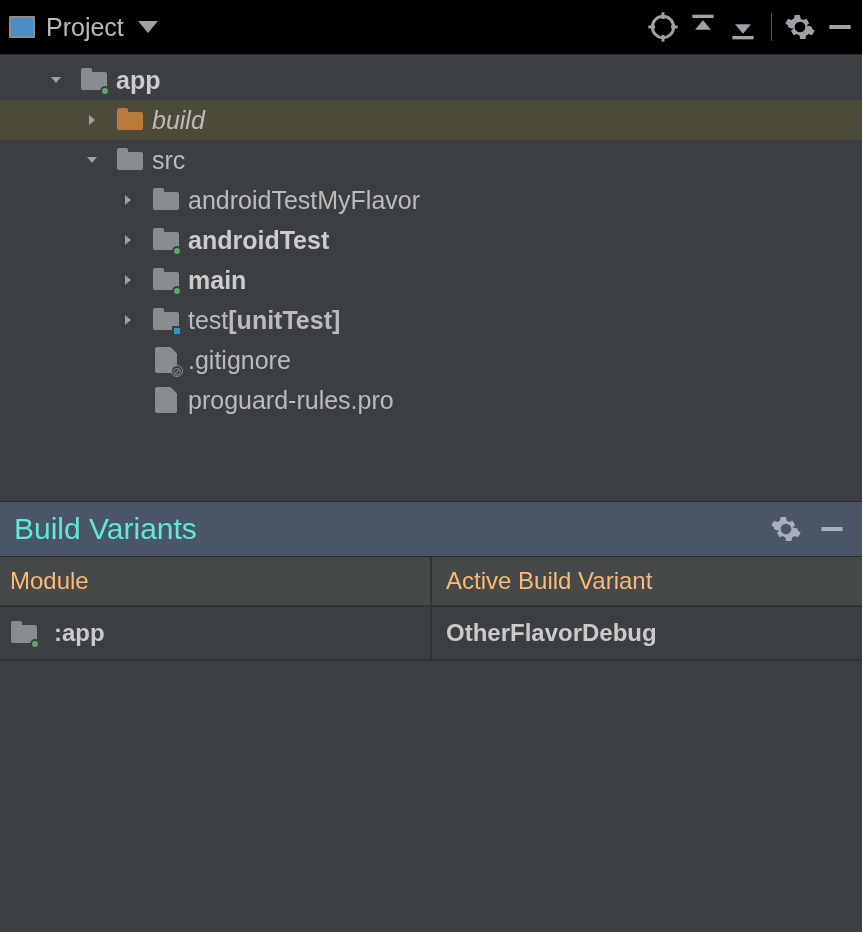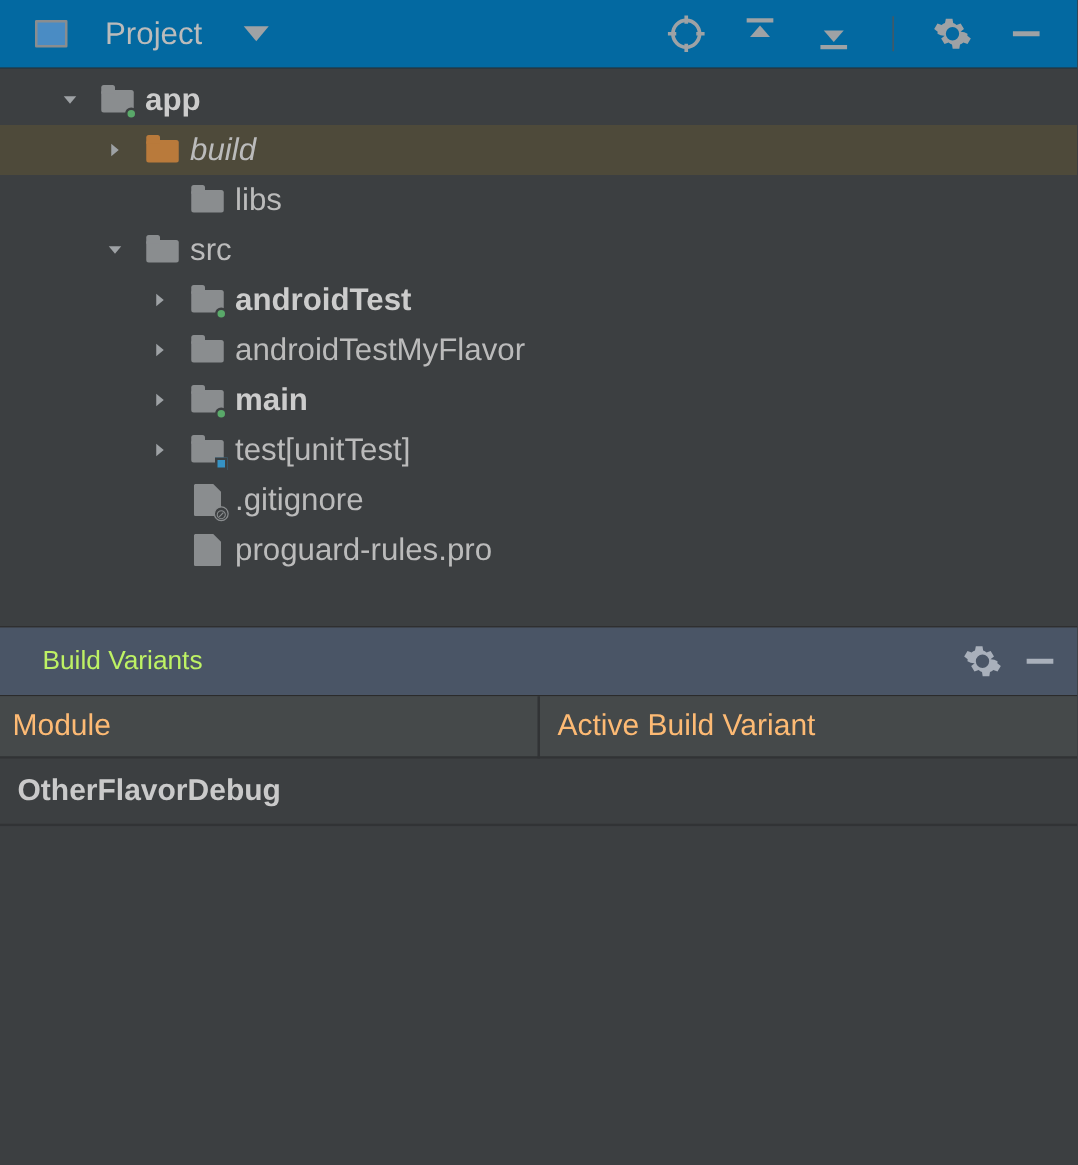--- a/index.html
+++ b/index.html
@@ -11,26 +11,26 @@
     font-size: 24px;
     color: #bbbbbb;
     overflow: hidden;
     display: flex;
     flex-direction: column;
   }
 
   
   .panel-header {
     height: 55px;
-    background: #0369a1;
+    background: #000000;
     border-bottom: 1px solid #2b2b2b;
     display: flex;
     align-items: center;
-    padding: 0 25px;
-    gap: 27px;
+    padding: 0 6px;
+    gap: 8px;
   }
   .panel-title-label { color: #bbbbbb; font-size: 25px; }
   .spacer { flex: 1; }
   .hdr-icon { display: inline-flex; align-items: center; justify-content: center; width: 32px; height: 32px; }
   .hdr-divider { width: 1px; height: 28px; background: #555; margin: 0 4px; }
 
   
   .tree {
     flex: 0 0 auto;
     height: 447px;
@@ -62,21 +62,21 @@
   
   .variants-header {
     height: 55px;
     background: #4a5566;
     display: flex;
     align-items: center;
     padding: 0 14px;
     gap: 14px;
     border-bottom: 1px solid #2b2b2b;
   }
-  .variants-title { color: #bef264; font-size: 21px; margin-left: 20px; }
+  .variants-title { color: #5eead4; font-size: 30px; }
 
   
   .variants-table {
     display: flex;
     flex-direction: column;
     background: #3c3f41;
   }
   .vt-header-row {
     display: flex;
     height: 50px;
@@ -222,29 +222,20 @@
           <path d="M5 3 L11 8 L5 13 Z" fill="#9ea2a5"></path>
         </svg>
       </span>
       <span style="width: 14px;"></span>
       <span class="icon">
         <span class="folder-shape" style="--fc:#b97a3b"></span>
       </span>
       <span class="label">build</span>
     </div>
     <div class="tree-row">
-      <span class="indent" style="width: 118px;"></span>
-      <span class="chev"></span>
-      <span style="width: 14px;"></span>
-      <span class="icon">
-        <span class="folder-shape" style="--fc:#8a8d8f"></span>
-      </span>
-      <span class="label">libs</span>
-    </div>
-    <div class="tree-row">
       <span class="indent" style="width: 82px;"></span>
       <span class="chev">
         <svg viewBox="0 0 16 16">
           <path d="M3 5 L8 11 L13 5 Z" fill="#9ea2a5"></path>
         </svg>
       </span>
       <span style="width: 14px;"></span>
       <span class="icon">
         <span class="folder-shape" style="--fc:#8a8d8f"></span>
       </span>
@@ -253,65 +244,65 @@
     <div class="tree-row">
       <span class="indent" style="width: 118px;"></span>
       <span class="chev">
         <svg viewBox="0 0 16 16">
           <path d="M5 3 L11 8 L5 13 Z" fill="#9ea2a5"></path>
         </svg>
       </span>
       <span style="width: 14px;"></span>
       <span class="icon">
         <span class="folder-shape" style="--fc:#8a8d8f"></span>
+      </span>
+      <span class="label">androidTestMyFlavor</span>
+    </div>
+    <div class="tree-row">
+      <span class="indent" style="width: 118px;"></span>
+      <span class="chev">
+        <svg viewBox="0 0 16 16">
+          <path d="M5 3 L11 8 L5 13 Z" fill="#9ea2a5"></path>
+        </svg>
+      </span>
+      <span style="width: 14px;"></span>
+      <span class="icon">
+        <span class="folder-shape" style="--fc:#8a8d8f"></span>
         <span class="mod-dot"></span>
       </span>
       <span class="label bold">androidTest</span>
     </div>
     <div class="tree-row">
       <span class="indent" style="width: 118px;"></span>
       <span class="chev">
         <svg viewBox="0 0 16 16">
           <path d="M5 3 L11 8 L5 13 Z" fill="#9ea2a5"></path>
         </svg>
       </span>
       <span style="width: 14px;"></span>
       <span class="icon">
         <span class="folder-shape" style="--fc:#8a8d8f"></span>
-      </span>
-      <span class="label">androidTestMyFlavor</span>
-    </div>
-    <div class="tree-row">
-      <span class="indent" style="width: 118px;"></span>
-      <span class="chev">
-        <svg viewBox="0 0 16 16">
-          <path d="M5 3 L11 8 L5 13 Z" fill="#9ea2a5"></path>
-        </svg>
-      </span>
-      <span style="width: 14px;"></span>
-      <span class="icon">
-        <span class="folder-shape" style="--fc:#8a8d8f"></span>
         <span class="mod-dot"></span>
       </span>
       <span class="label bold">main</span>
     </div>
     <div class="tree-row">
       <span class="indent" style="width: 118px;"></span>
       <span class="chev">
         <svg viewBox="0 0 16 16">
           <path d="M5 3 L11 8 L5 13 Z" fill="#9ea2a5"></path>
         </svg>
       </span>
       <span style="width: 14px;"></span>
       <span class="icon">
         <span class="folder-shape" style="--fc:#8a8d8f"></span>
         <span class="mod-sq"></span>
       </span>
       <span class="label">test</span>
-      <span class="label suffix" style="font-weight: 400;"> [unitTest]</span>
+      <span class="label suffix" style="font-weight: 700;"> [unitTest]</span>
     </div>
     <div class="tree-row">
       <span class="indent" style="width: 118px;"></span>
       <span class="chev"></span>
       <span style="width: 14px;"></span>
       <span class="icon">
         <span class="file-shape"></span>
         <span class="file-badge">⊘</span>
       </span>
       <span class="label">.gitignore</span>
@@ -345,19 +336,26 @@
 <div class="variants-table">
   <div class="vt-header-row">
     <div class="vt-cell-left">
       <span>Module</span>
     </div>
     <div class="vt-cell-right">
       <span>Active Build Variant</span>
     </div>
   </div>
   <div class="vt-data-row">
+    <div class="vt-cell-left">
+      <span class="icon">
+        <span class="folder-shape" style="--fc:#8a8d8f"></span>
+        <span class="mod-dot"></span>
+      </span>
+      <span>:app</span>
+    </div>
     <div class="vt-cell-right">
       <span>OtherFlavorDebug</span>
     </div>
   </div>
 </div>
 
 <div class="filler"></div>
 
 </body></html>

